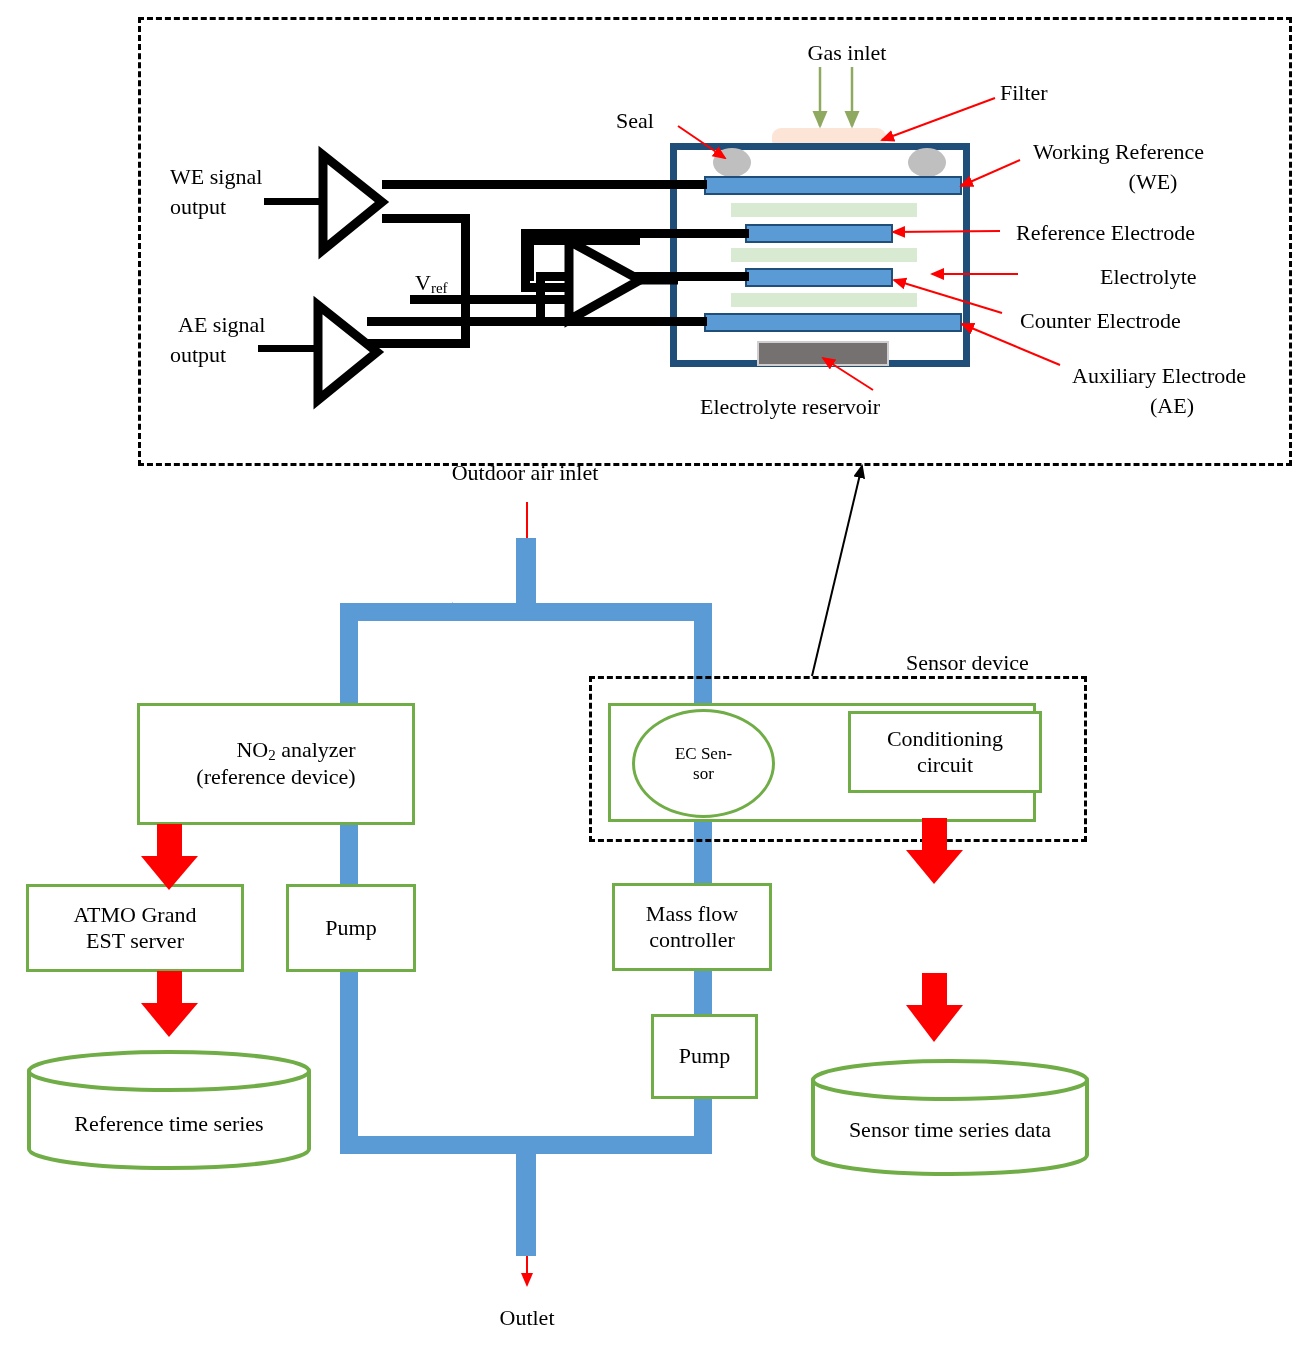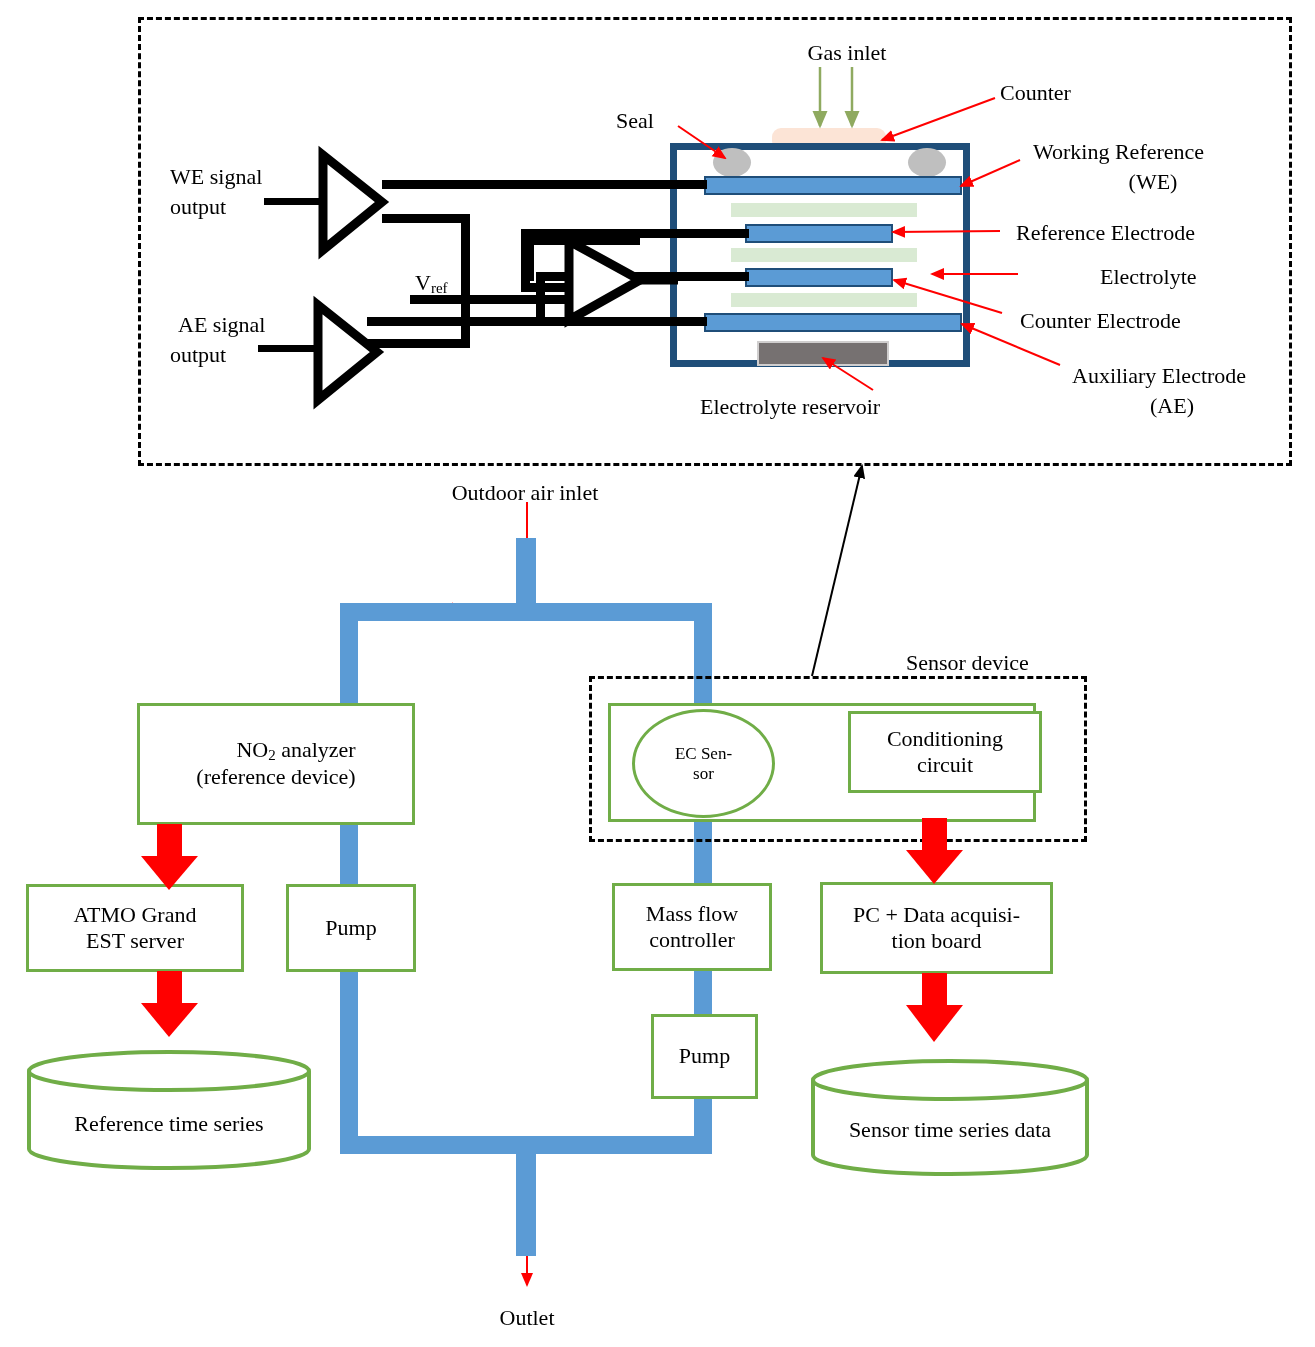--- a/index.html
+++ b/index.html
@@ -229,21 +229,21 @@
     <line x1="1018" y1="274" x2="932" y2="274" stroke="#ff0000" stroke-width="2" marker-end="url(#ah-red)"></line>
 
     <line x1="1002" y1="313" x2="894" y2="280" stroke="#ff0000" stroke-width="2" marker-end="url(#ah-red)"></line>
 
     <line x1="1060" y1="365" x2="962" y2="324" stroke="#ff0000" stroke-width="2" marker-end="url(#ah-red)"></line>
 
     <line x1="873" y1="390" x2="823" y2="358" stroke="#ff0000" stroke-width="2" marker-end="url(#ah-red)"></line>
   </svg>
 
   <div class="lbl c" style="left:742px; top:40px; width:210px;">Gas inlet</div>
-  <div class="lbl" style="left:1000px; top:80px;">Counter</div>
+  <div class="lbl" style="left:1000px; top:80px;">Filter</div>
   <div class="lbl" style="left:616px; top:108px;">Seal</div>
 
   <div class="lbl" style="left:1033px; top:139px;">Working Reference</div>
   <div class="lbl c" style="left:1033px; top:169px; width:240px;">(WE)</div>
   <div class="lbl" style="left:1016px; top:220px;">Reference Electrode</div>
   <div class="lbl" style="left:1100px; top:264px;">Electrolyte</div>
   <div class="lbl" style="left:1020px; top:308px;">Counter Electrode</div>
   <div class="lbl" style="left:1072px; top:363px;">Auxiliary Electrode</div>
   <div class="lbl c" style="left:1072px; top:393px; width:200px;">(AE)</div>
   <div class="lbl" style="left:700px; top:394px;">Electrolyte reservoir</div>
@@ -272,21 +272,21 @@
     <defs>
       <marker id="ah-red2" markerWidth="7" markerHeight="7" refX="6" refY="3" orient="auto">
         <path d="M0,0 L7,3 L0,6 z" fill="#ff0000"></path>
       </marker>
       <marker id="ah-black2" markerWidth="7" markerHeight="7" refX="6" refY="3" orient="auto">
         <path d="M0,0 L7,3 L0,6 z" fill="#000000"></path>
       </marker>
     </defs>
   </svg>
 
-  <div class="lbl c" style="left:405px; top:480px; width:240px;">Outdoor air inlet</div>
+  <div class="lbl c" style="left:405px; top:460px; width:240px;">Outdoor air inlet</div>
   <div class="lbl c" style="left:427px; top:1305px; width:200px;">Outlet</div>
 
   <div id="sensor-device-box"></div>
   <div class="lbl" style="left:906px; top:650px;">Sensor device</div>
 
   <div class="gbox" style="left:137px; top:703px; width:278px; height:122px;text-align:right;">
     <div>
       <div><span>NO</span><span class="sub">2</span><span> analyzer</span></div>
       <div>(reference device)</div>
     </div>
@@ -321,26 +321,20 @@
     <div>
       <div>Mass flow</div>
       <div>controller</div>
     </div>
   </div>
 
   <div class="gbox" style="left:651px; top:1014px; width:107px; height:85px;">
     <div>Pump</div>
   </div>
 
-  <div class="gbox" style="left:820px; top:882px; width:233px; height:92px;">
-    <div>
-      <div>PC + Data acquisi-</div>
-      <div>tion board</div>
-    </div>
-  </div>
 
   <div class="cylinder" style="left:26px; top:1049px; width:286px; height:122px;">
     <svg width="286" height="122">
       <path d="M3,22 L3,100" stroke="#70ad47" stroke-width="4" fill="none"></path>
       <path d="M283,22 L283,100" stroke="#70ad47" stroke-width="4" fill="none"></path>
       <ellipse cx="143" cy="22" rx="140" ry="19" fill="#ffffff" stroke="#70ad47" stroke-width="4"></ellipse>
       <path d="M3,100 A140,19 0 0 0 283,100" fill="none" stroke="#70ad47" stroke-width="4"></path>
     </svg>
     <div class="cyl-text" style="top:62px;">Reference time series</div>
   </div>

